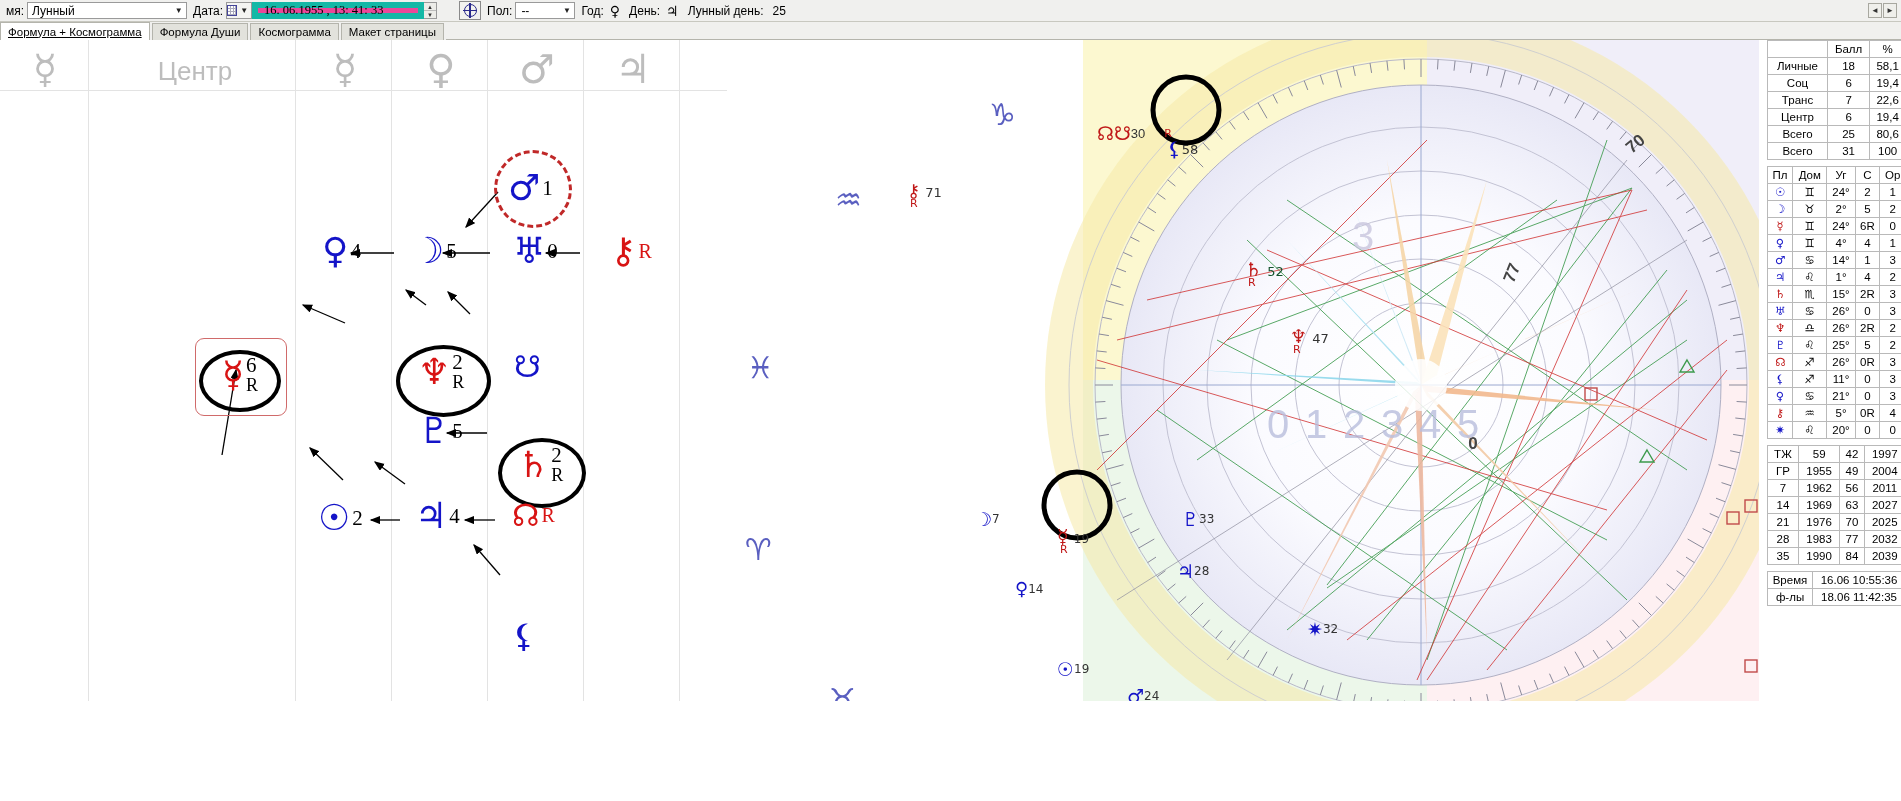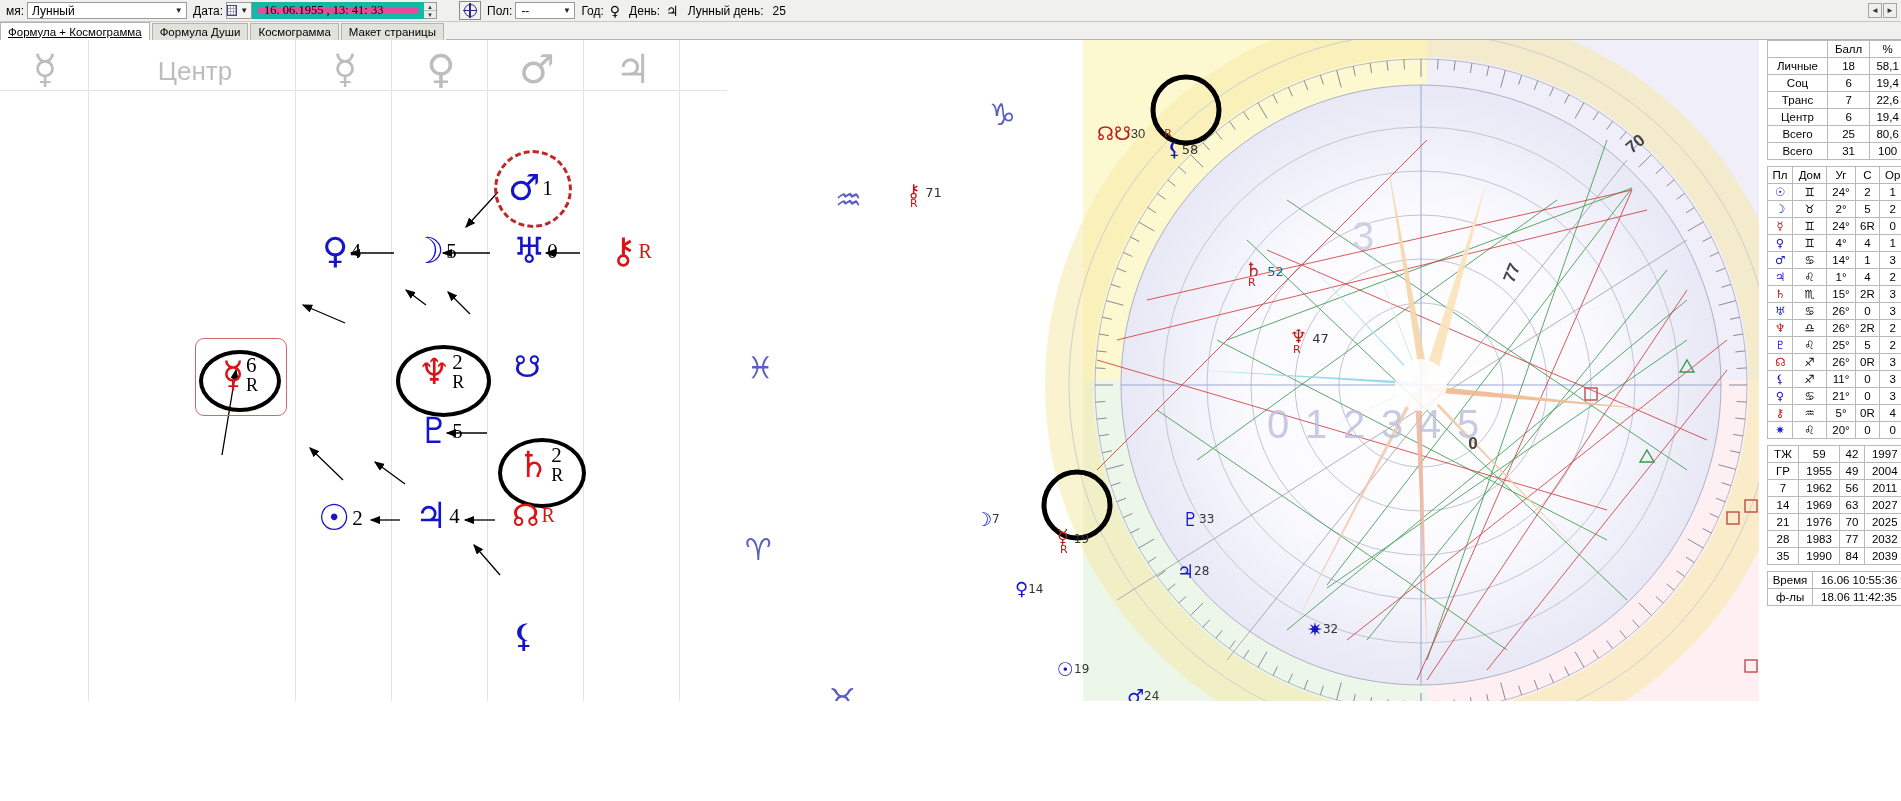--- a/index.html
+++ b/index.html
@@ -549,21 +549,21 @@
     <span style="font-family:'DejaVu Sans';font-size:20px;color:#1414c8">⚸</span>
     <span style="font-size:13px;color:#333">58</span>
   </div>
   <div class="node" style="left:180px;top:140px;position:absolute;display:block">
     <span style="font-family:'DejaVu Sans';font-size:18px;color:#c01818">⚷</span>
     <span style="font-size:13px;color:#333">71</span>
     <span style="font-size:11px;color:#c01818;display:block;margin-left:3px;margin-top:-4px">R</span>
   </div>
   <div class="node" style="left:518px;top:218px;position:absolute;display:block">
     <span style="font-family:'DejaVu Sans';font-size:19px;color:#c01818">♄</span>
-    <span style="font-size:13px;color:#0369a1">52</span>
+    <span style="font-size:13px;color:#14532d">52</span>
     <span style="font-size:11px;color:#c01818;display:block;margin-left:3px;margin-top:-4px">R</span>
   </div>
   <div class="node" style="left:563px;top:285px;position:absolute;display:block">
     <span style="font-family:'DejaVu Sans';font-size:19px;color:#c01818">♆</span>
     <span style="font-size:13px;color:#333">47</span>
     <span style="font-size:11px;color:#c01818;display:block;margin-left:3px;margin-top:-4px">R</span>
   </div>
   <div class="node" style="left:248px;top:468px;position:absolute">
     <span style="font-family:'DejaVu Sans';font-size:19px;color:#1414c8">☽</span>
     <span style="font-size:12px;color:#333">7</span>

